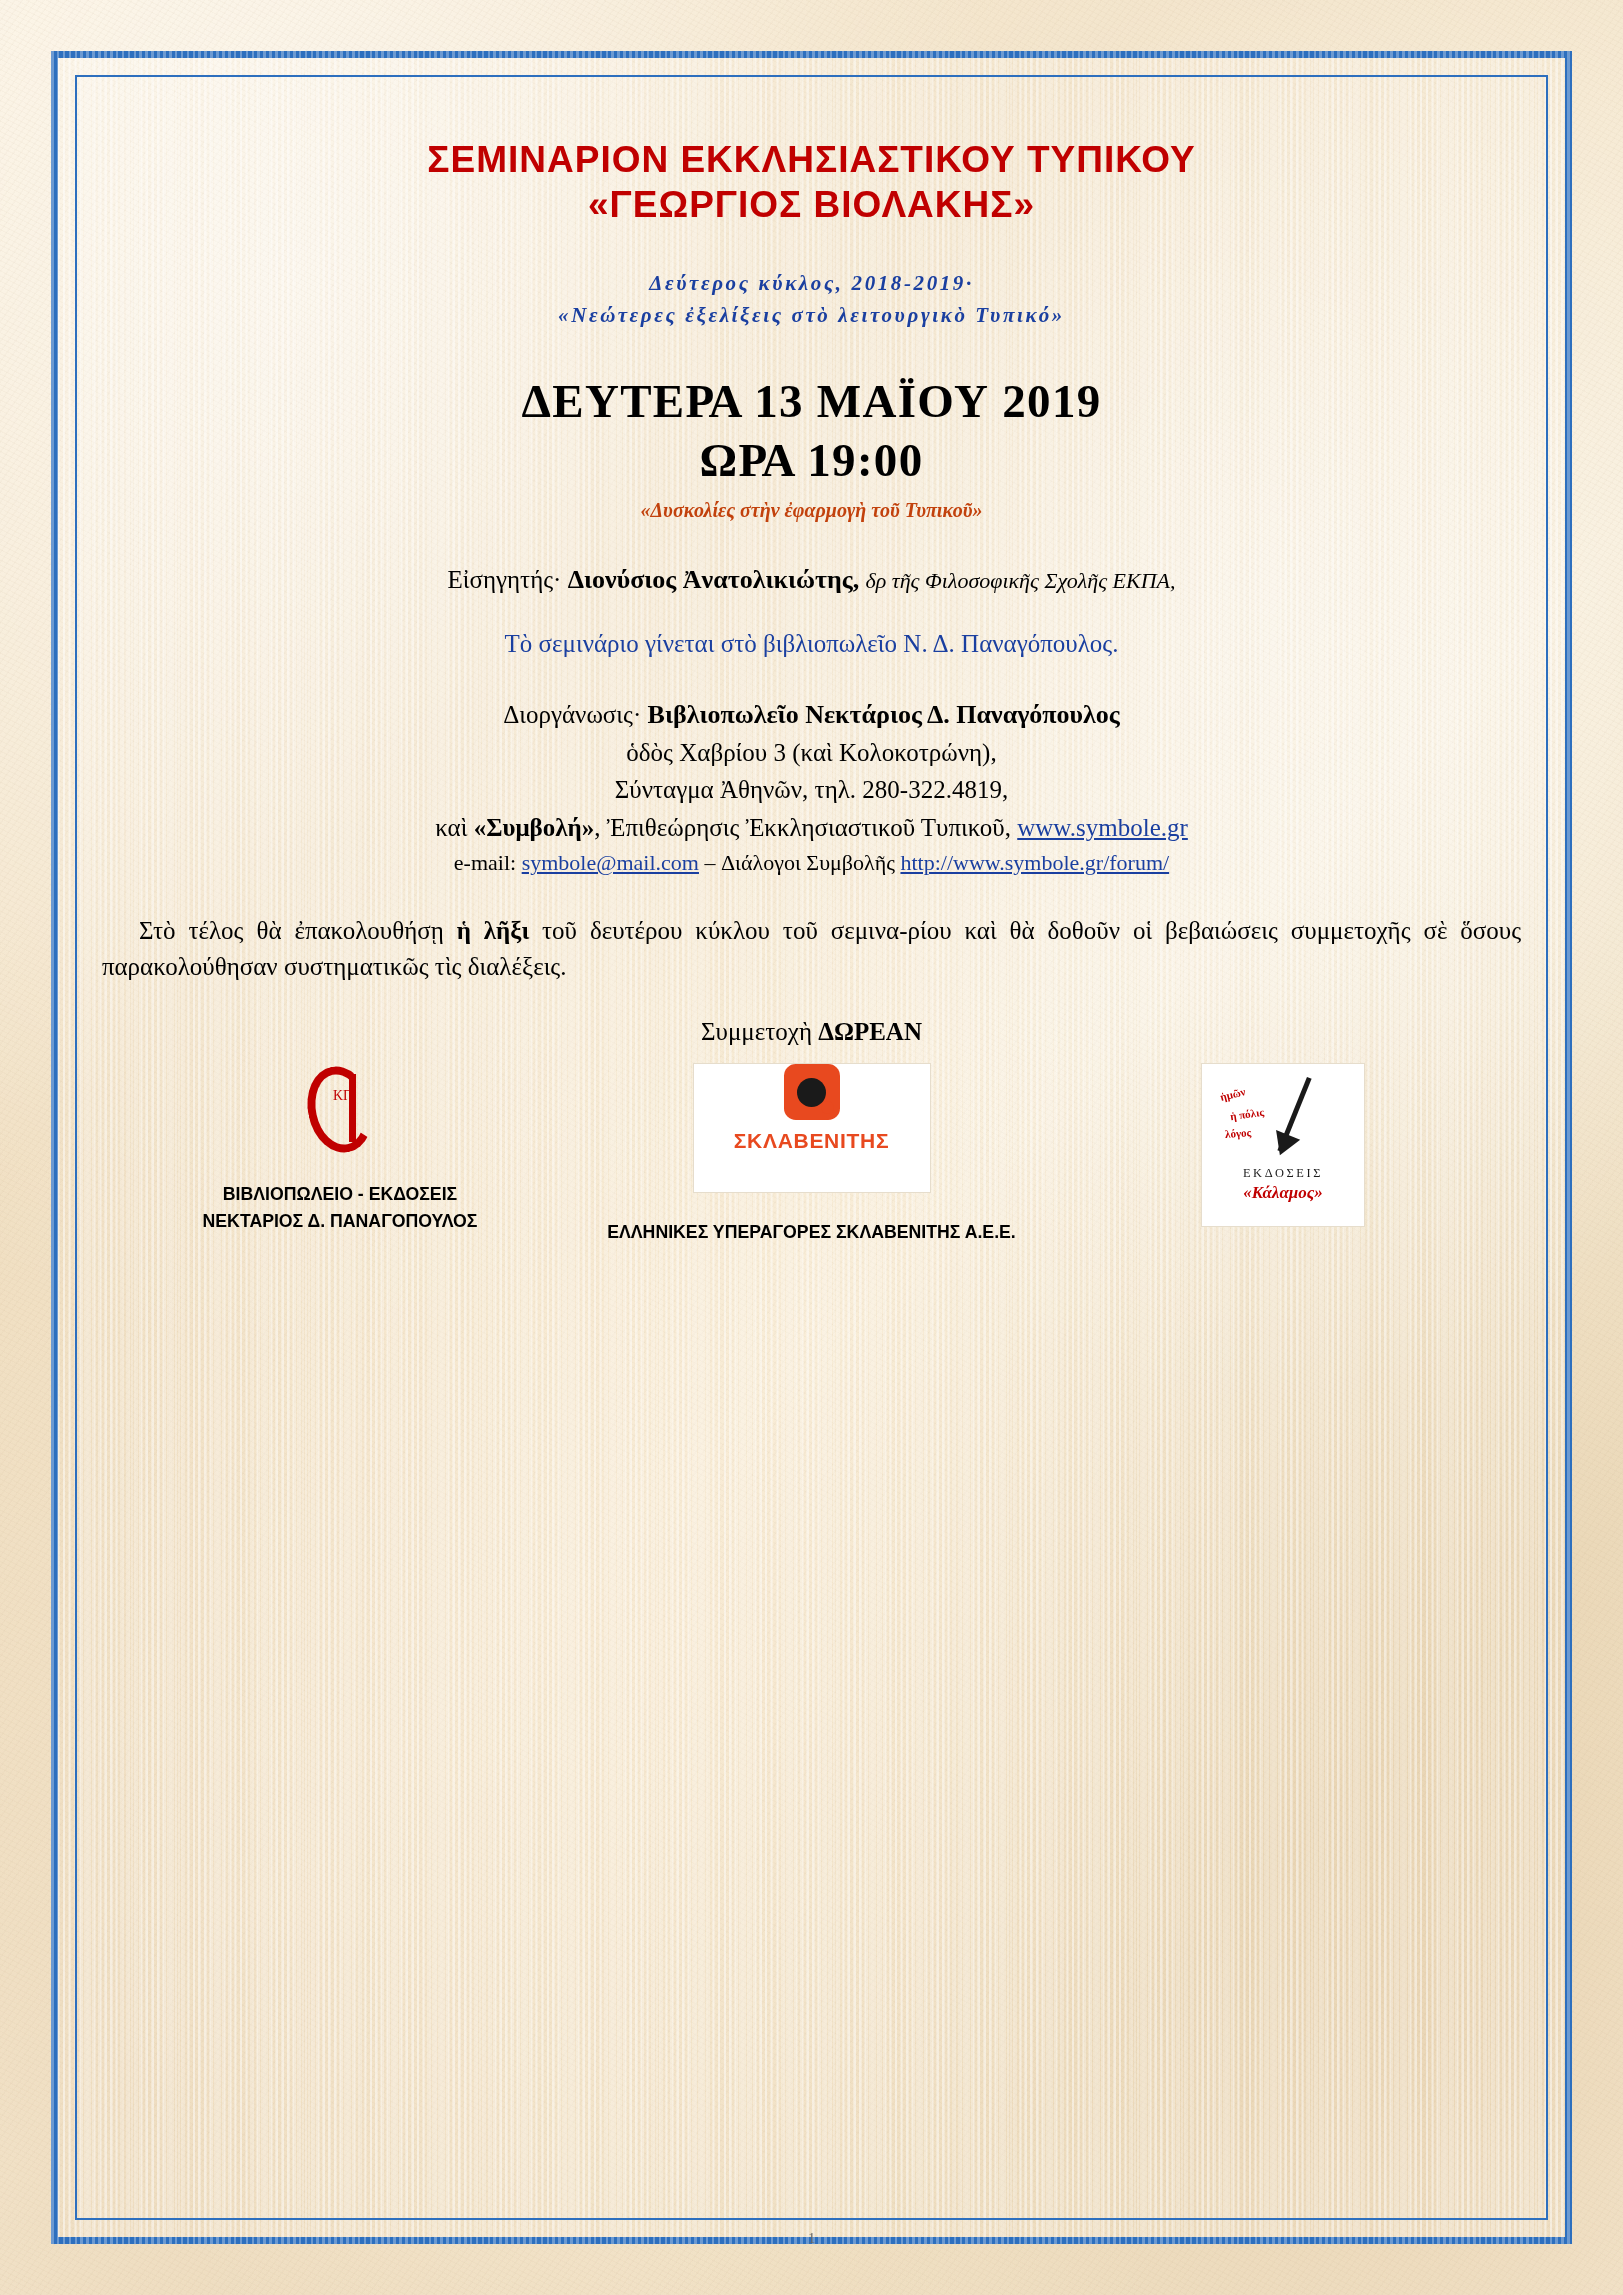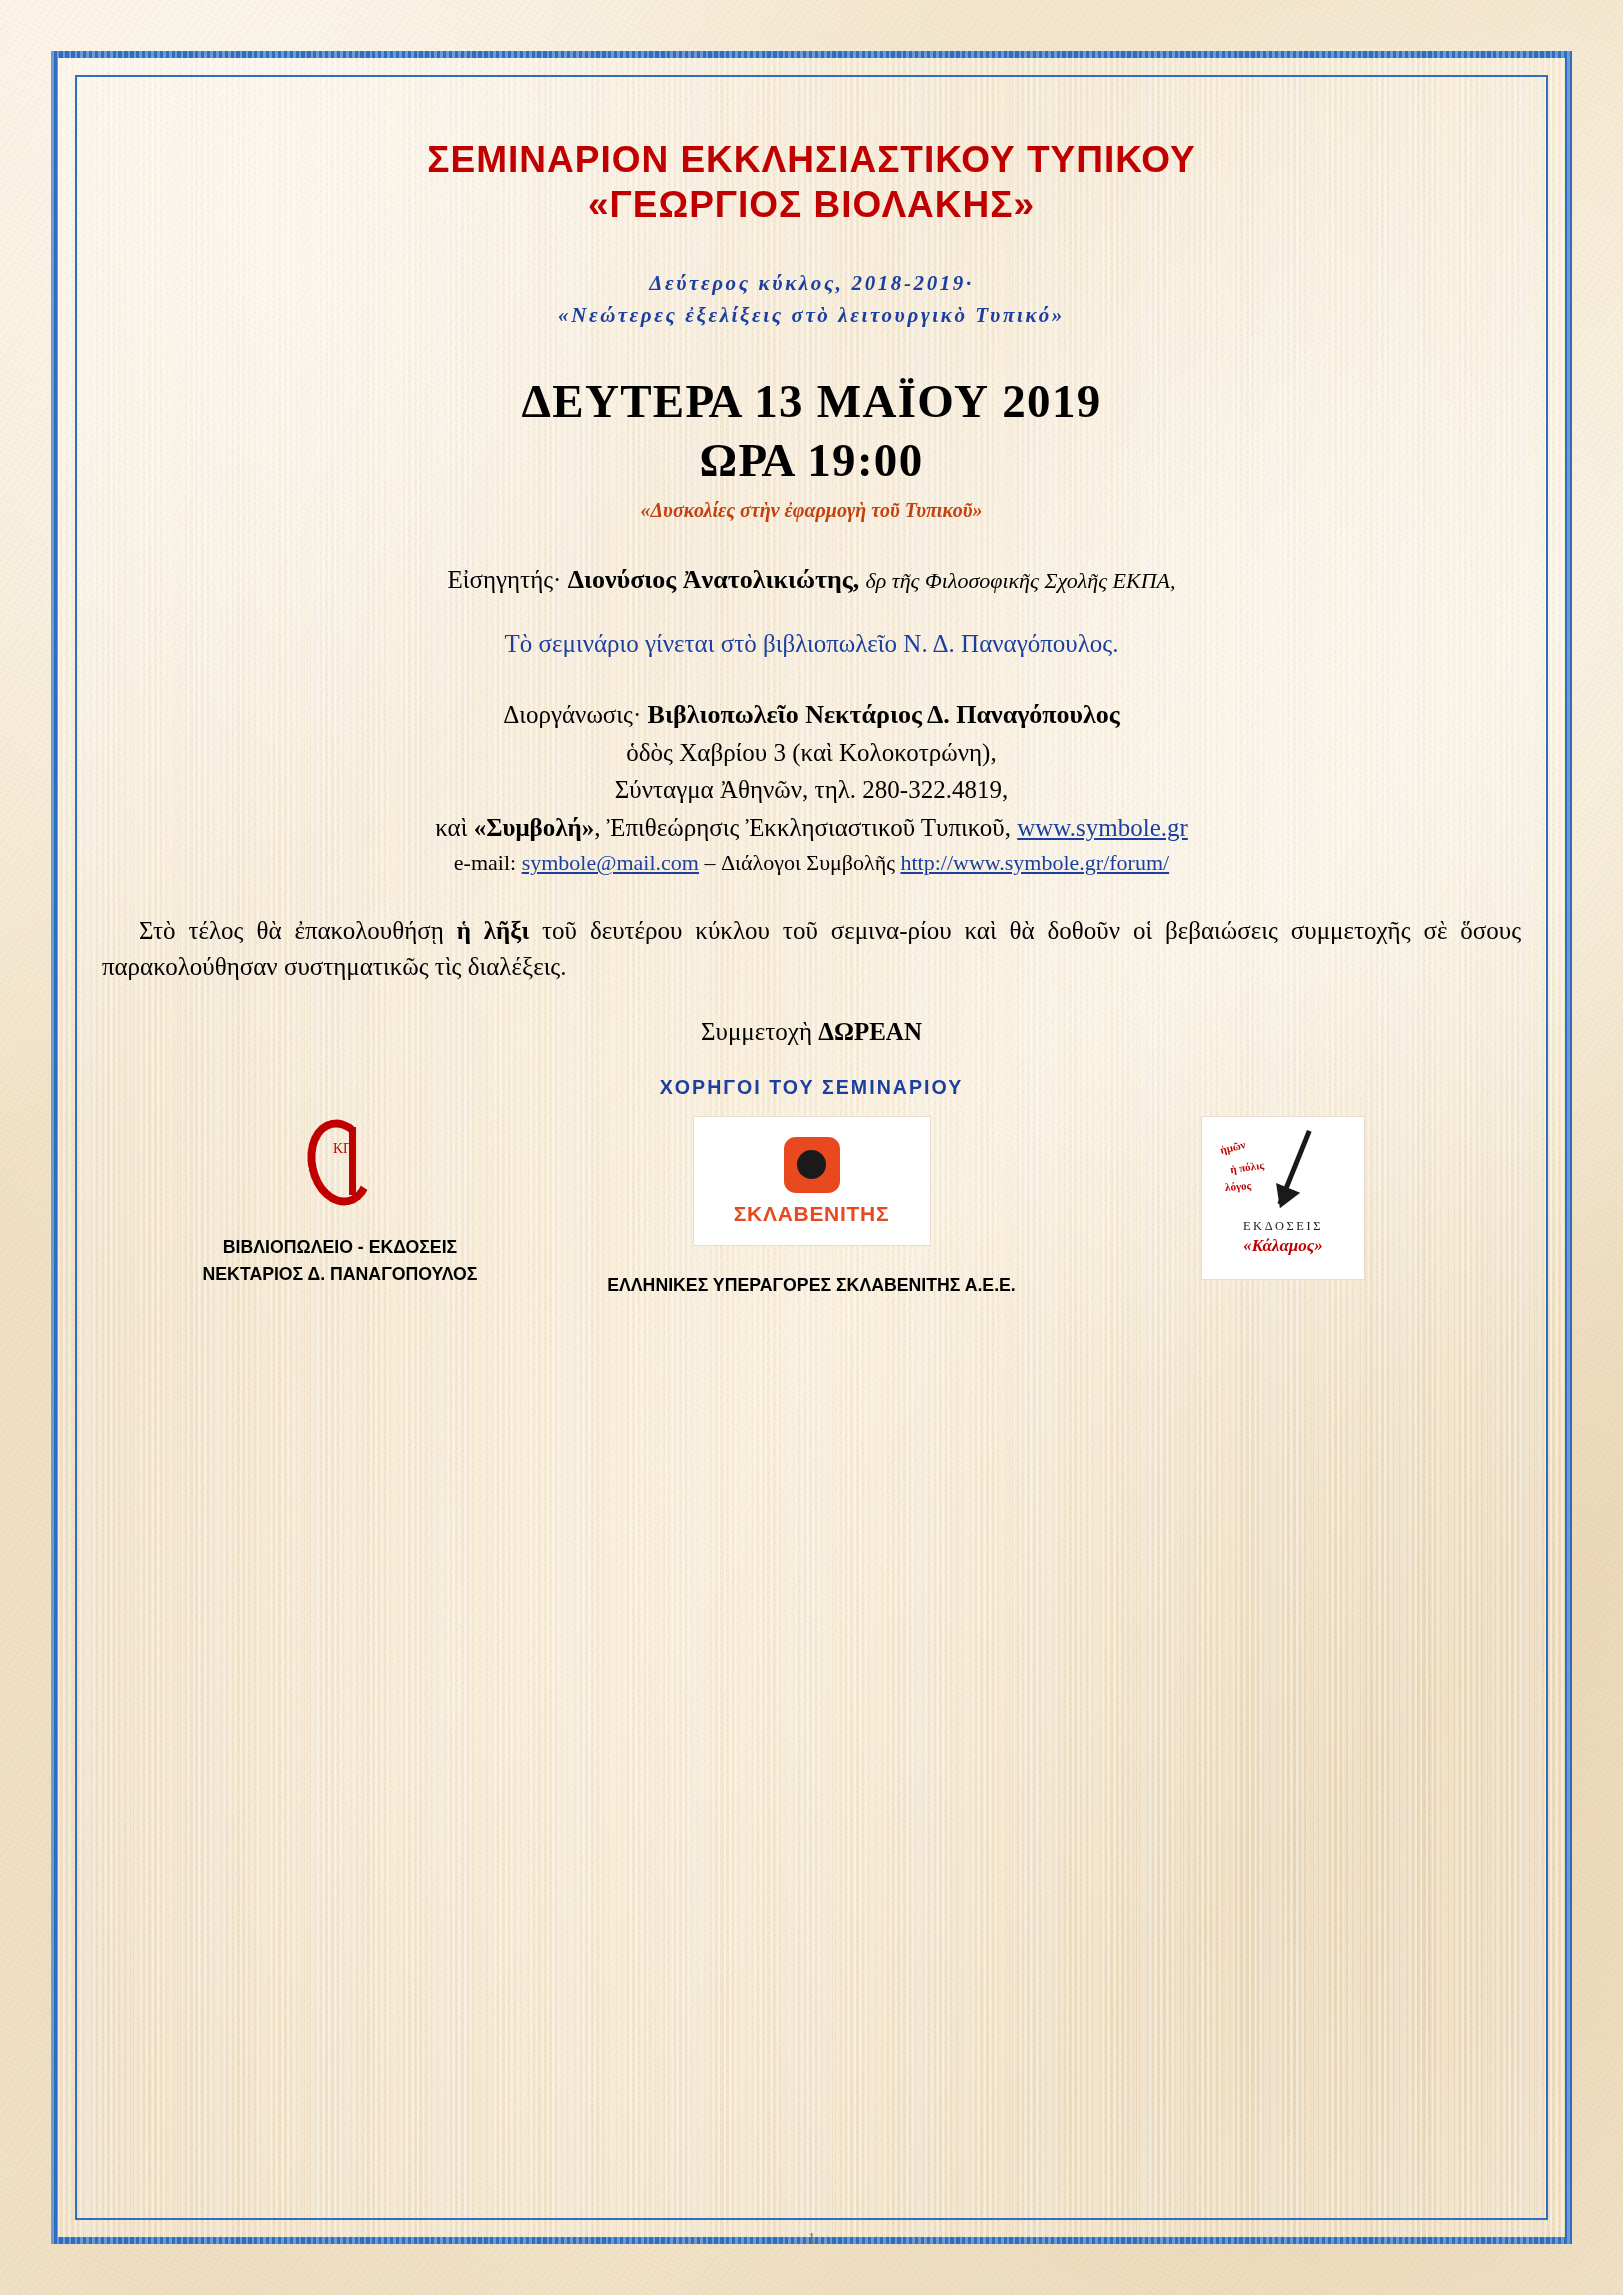--- a/index.html
+++ b/index.html
@@ -276,21 +276,20 @@
 
   
   .logo-sklav {
     width: 236px;
     height: 128px;
     background: #ffffff;
     border: 0.7px solid #e6ddcc;
     display: flex;
     flex-direction: column;
     align-items: center;
-    justify-content: center;
   }
   .sk-mark {
     width: 56px;
     height: 56px;
     border-radius: 11.8px;
     background: #e8491f;
     position: relative;
     display: flex;
     align-items: center;
     justify-content: center;
@@ -446,21 +445,20 @@
   </div>
 
   <div class="closing">
     <span class="indent"></span><span>Στὸ τέλος θὰ ἐπακολουθήσῃ </span><span class="b">ἡ λῆξι</span><span> τοῦ δευτέρου κύκλου τοῦ σεμινα-ρίου καὶ θὰ δοθοῦν οἱ βεβαιώσεις συμμετοχῆς σὲ ὅσους παρακολούθησαν συστηματικῶς τὶς διαλέξεις.</span>
   </div>
 
   <div class="free-line">
     <span>Συμμετοχὴ </span><span class="b">ΔΩΡΕΑΝ</span>
   </div>
 
-  <div class="sponsors-head">ΧΟΡΗΓΟΙ ΤΟΥ ΣΕΜΙΝΑΡΙΟΥ</div>
 
   <div class="sponsors">
 
     <div class="sponsor">
       <div class="logo-ndp">
         <div class="c-mark"></div>
         <div class="stem"></div>
         <div class="kp">ΚΠ</div>
       </div>
       <div class="sponsor-caption">

